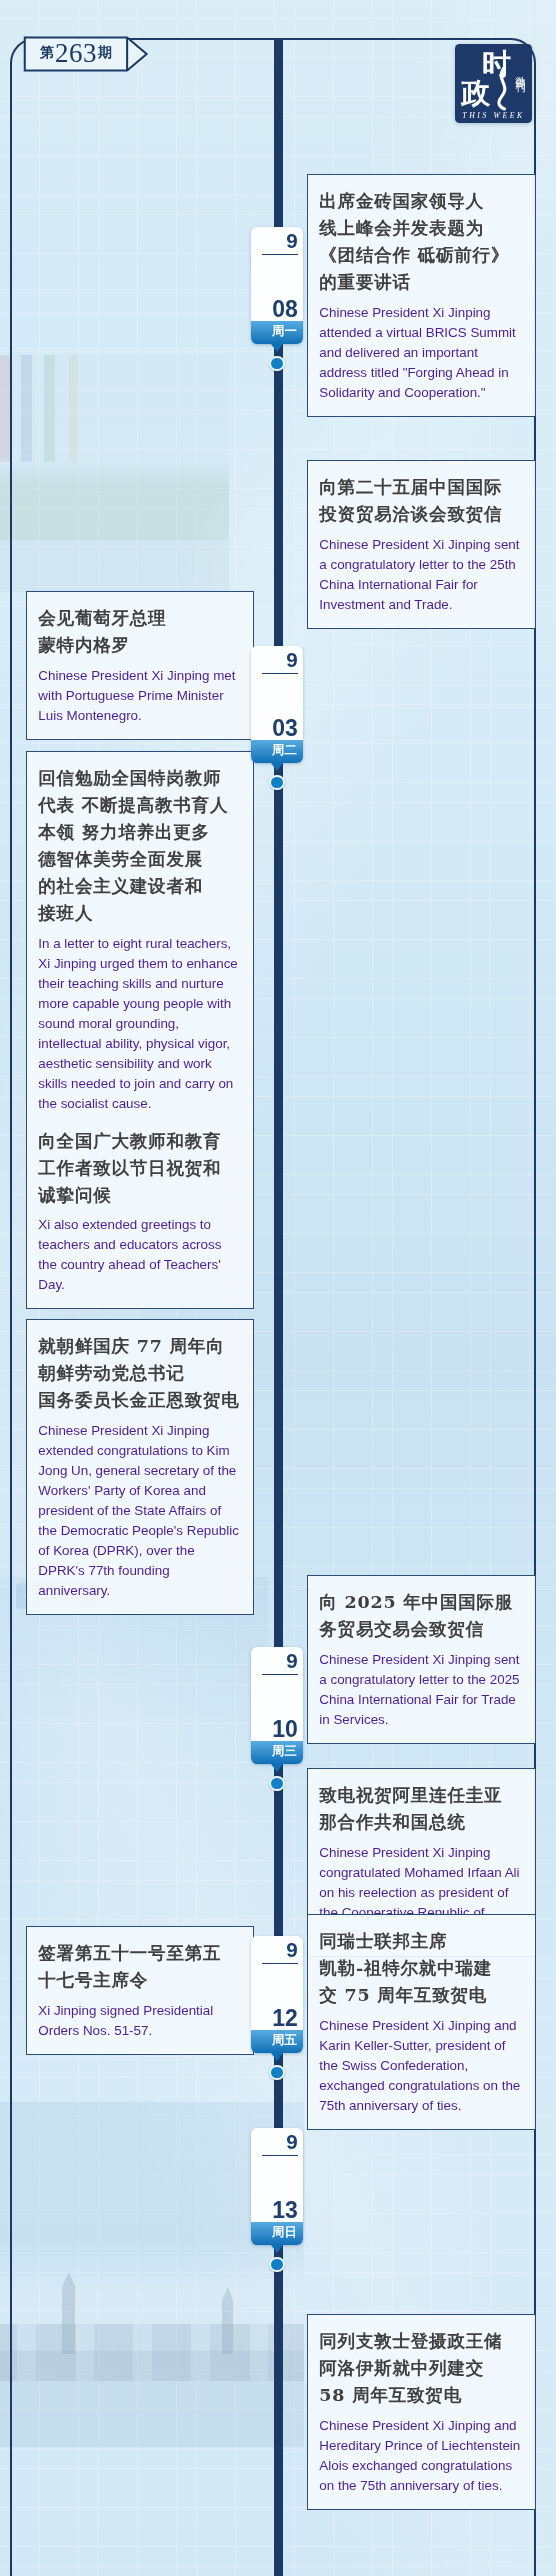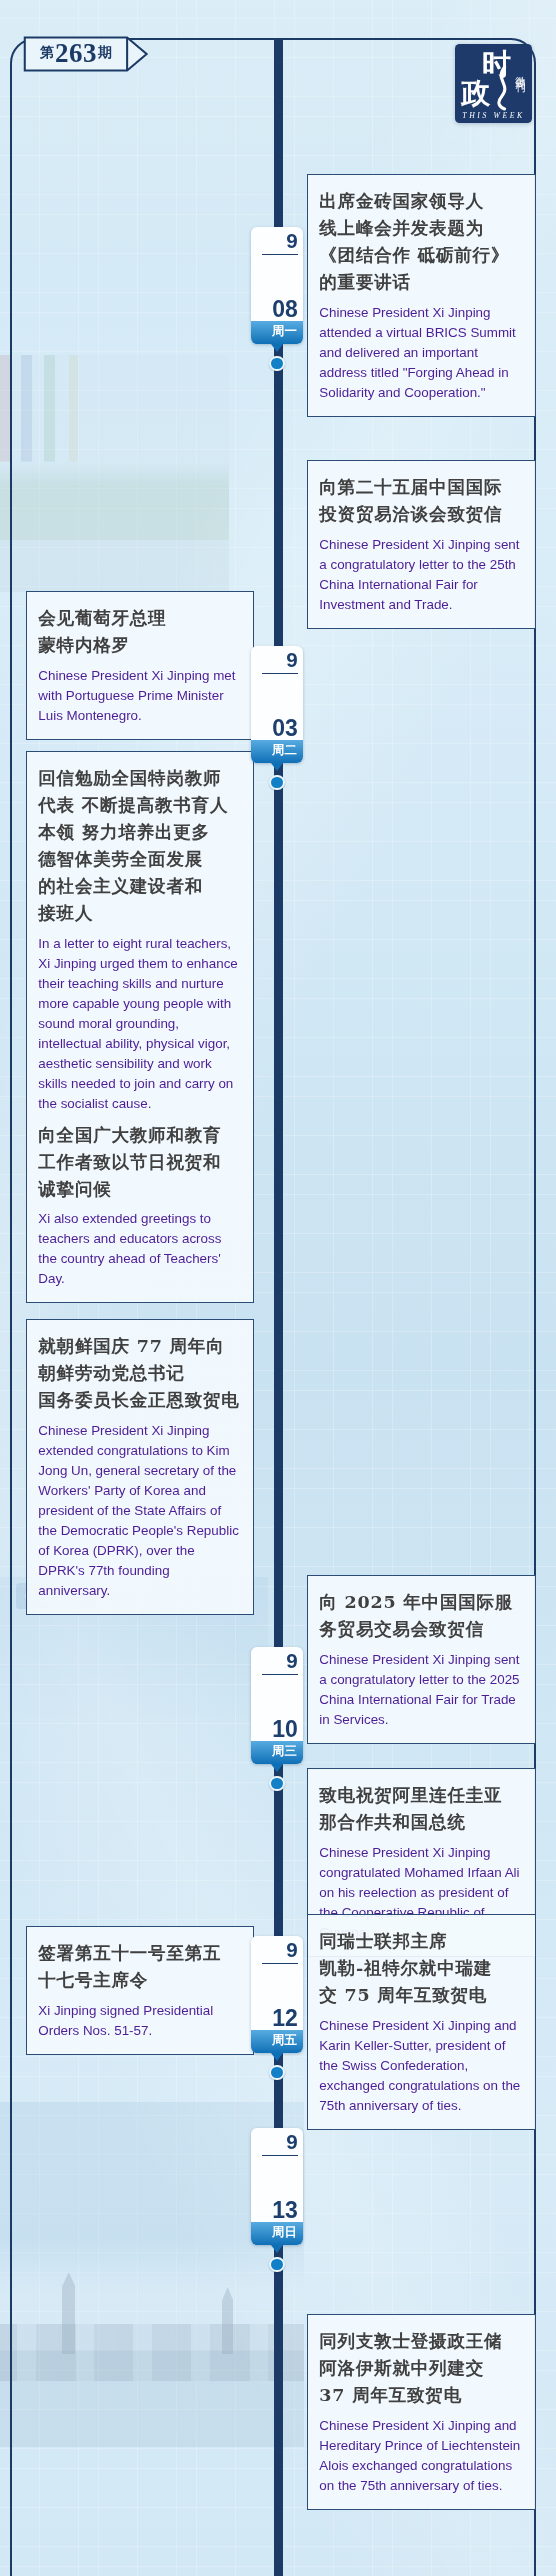--- a/index.html
+++ b/index.html
@@ -18,21 +18,21 @@
       linear-gradient(180deg, rgba(255,255,255,.25), transparent 9%);
   }
   
   .frame{position:absolute;left:10.3px;top:38px;width:526px;height:2974px;z-index:2;
     border:2.6px solid #1c3a66;border-radius:25px;box-sizing:border-box;pointer-events:none;}
   
   .issue-badge{position:absolute;left:23px;top:36px;width:128px;height:36px;z-index:6;}
   .issue-badge svg{position:absolute;inset:0;}
   .issue-text{position:absolute;left:0;top:0;width:106px;height:34px;display:flex;align-items:center;justify-content:center;color:#1c3a66;}
   .issue-text .small{font-size:14px;font-family:"DejaVu Serif","Liberation Serif",serif;font-weight:bold;}
-  .issue-text .big{font-size:27px;font-family:"Liberation Serif",serif;font-weight:bold;margin:0 1px;letter-spacing:0.5px;}
+  .issue-text .big{font-size:27px;font-family:"Liberation Serif",serif;font-weight:normal;margin:0 1px;letter-spacing:0.5px;}
   
   .brand{position:absolute;left:455px;top:44px;width:77px;height:79px;z-index:6;background:#1d3a6b;border-radius:4.6px;color:#fff;box-shadow:0 1px 4.1px rgba(20,50,90,.25);}
   .brand .shi{position:absolute;top:1px;left:27px;font-size:29px;font-weight:bold;font-family:"DejaVu Serif","Liberation Serif",serif;}
   .brand .zheng{position:absolute;top:30px;left:6.2px;font-size:29px;font-weight:bold;font-family:"DejaVu Serif","Liberation Serif",serif;}
   .brand .vert{position:absolute;top:24px;right:4.1px;writing-mode:vertical-rl;font-size:10.3px;letter-spacing:3.1px;font-family:"DejaVu Serif",serif;}
   .brand .week{position:absolute;bottom:3.1px;width:100%;text-align:center;font-style:italic;font-size:7.7px;letter-spacing:2.6px;font-family:"Liberation Serif",serif;}
   .brand svg{position:absolute;left:34px;top:20.6px;}
   
   .tl-line{position:absolute;left:274px;top:39px;width:9.3px;height:2585px;background:#1c3a66;z-index:3;}
   
@@ -45,21 +45,21 @@
   .m-week{width:100%;box-sizing:border-box;background:linear-gradient(180deg,#57ace1,#0f6fb6);color:#fff;font-size:12.4px;font-weight:bold;text-align:right;padding:2.6px 6.2px 3.6px 0;font-family:"DejaVu Sans",sans-serif;}
   .m-pointer{width:0;height:0;border-left:6.7px solid transparent;border-right:6.7px solid transparent;border-top:8.2px solid #0f6fb6;margin-top:-0.5px;}
   .m-dot{width:11.3px;height:11.3px;border-radius:50%;background:#1180c6;border:2.1px solid #ecf6fc;margin-top:4.6px;box-shadow:0 0.5px 1.5px rgba(20,50,90,.35);}
   
   .card{position:absolute;background:rgba(243,250,254,.93);border:1.5px solid #2b4c77;padding:13.4px 11.3px;box-sizing:border-box;z-index:4;}
   .card.right{left:307px;width:229px;}
   .card.left{left:26px;width:228px;}
   .cn{white-space:pre-line;color:#404040;font-size:17.5px;line-height:27px;letter-spacing:0.8px;font-weight:600;
       font-family:"DejaVu Serif","Liberation Serif",serif;margin:0 0 6.2px 0;}
   .en{color:#4c1d95;font-size:13.4px;line-height:20px;font-family:"Liberation Sans",sans-serif;margin:0;}
-  .cn.second{margin-top:8px;}
+  .cn.second{margin-top:14px;}
   
   .photo{position:absolute;z-index:0;pointer-events:none;}
   .photo-brics{left:0;top:355px;width:229px;height:237px;opacity:.55;
     background:
       linear-gradient(90deg, rgba(178,64,64,.20) 0 5%, transparent 5% 9%, rgba(62,92,158,.20) 9% 14%, transparent 14% 19%, rgba(72,138,82,.20) 19% 24%, transparent 24% 30%, rgba(198,170,84,.18) 30% 34%, transparent 34%) 0 0/100% 45% no-repeat,
       linear-gradient(180deg, rgba(205,225,238,.4) 0 45%, rgba(112,152,117,.28) 55% 78%, rgba(168,192,204,.3) 78% 100%);}
   .photo-ciftis{left:0;top:1577px;width:268px;height:185px;opacity:.5;
     background:linear-gradient(180deg, rgba(120,170,215,.22), rgba(205,228,242,.05) 80%);}
   .ciftis-chip{position:absolute;left:15.5px;top:6.2px;padding:4.1px 9.3px;background:rgba(28,90,165,.25);border-radius:4.1px;
     color:rgba(255,255,255,.75);font-size:15.5px;font-weight:bold;letter-spacing:2.1px;}
@@ -242,18 +242,18 @@
   <div class="card right" style="top:1914px">
     <p class="cn">同瑞士联邦主席
 凯勒-祖特尔就中瑞建
 交 75 周年互致贺电</p>
     <p class="en">Chinese President Xi Jinping and Karin Keller-Sutter, president of the Swiss Confederation, exchanged congratulations on the 75th anniversary of ties.</p>
   </div>
 
   <div class="card right" style="top:2314px">
     <p class="cn">同列支敦士登摄政王储
 阿洛伊斯就中列建交
-37 周年互致贺电</p>
+58 周年互致贺电</p>
     <p class="en">Chinese President Xi Jinping and Hereditary Prince of Liechtenstein Alois exchanged congratulations on the 75th anniversary of ties.</p>
   </div>
 
 </div>
 
 
 </body></html>

